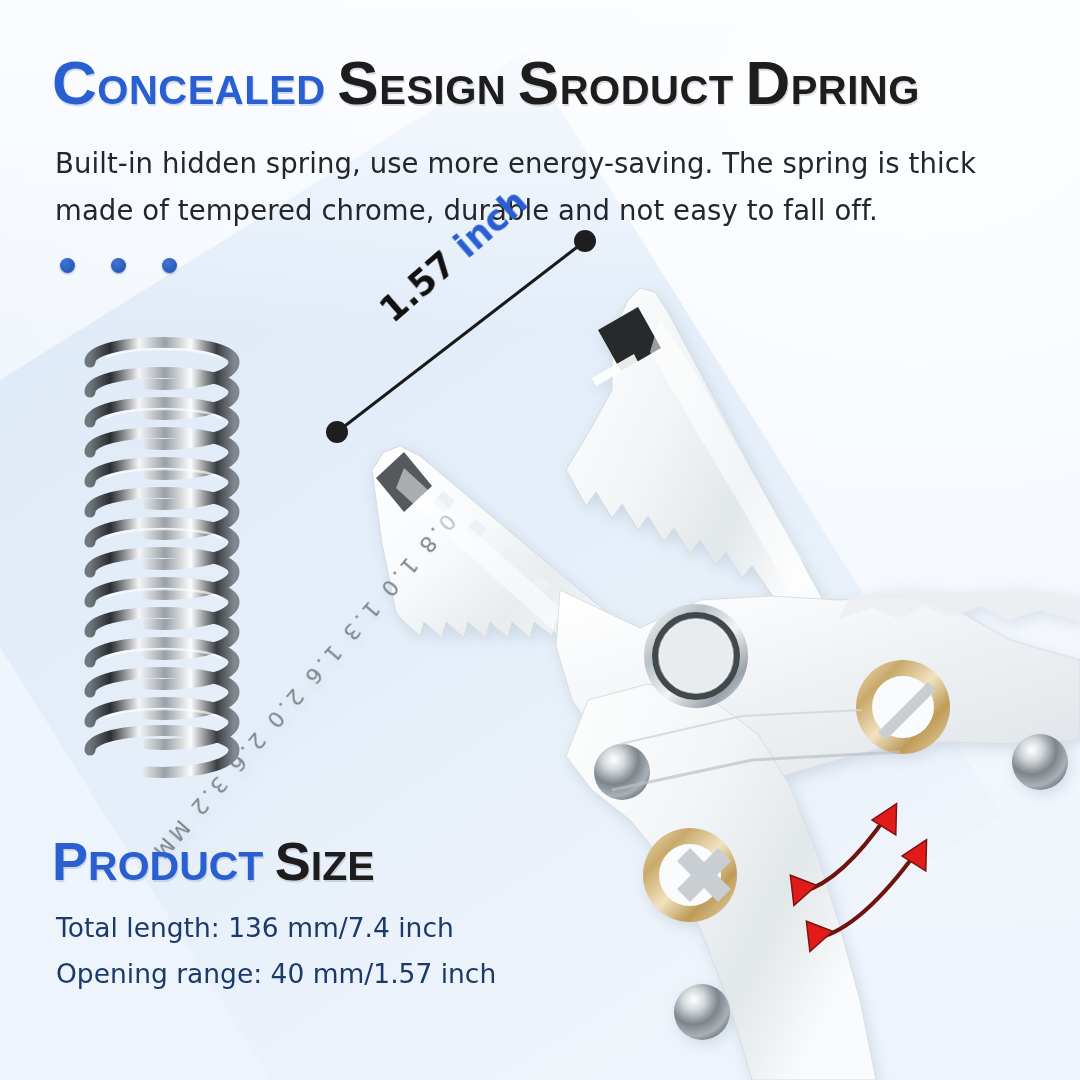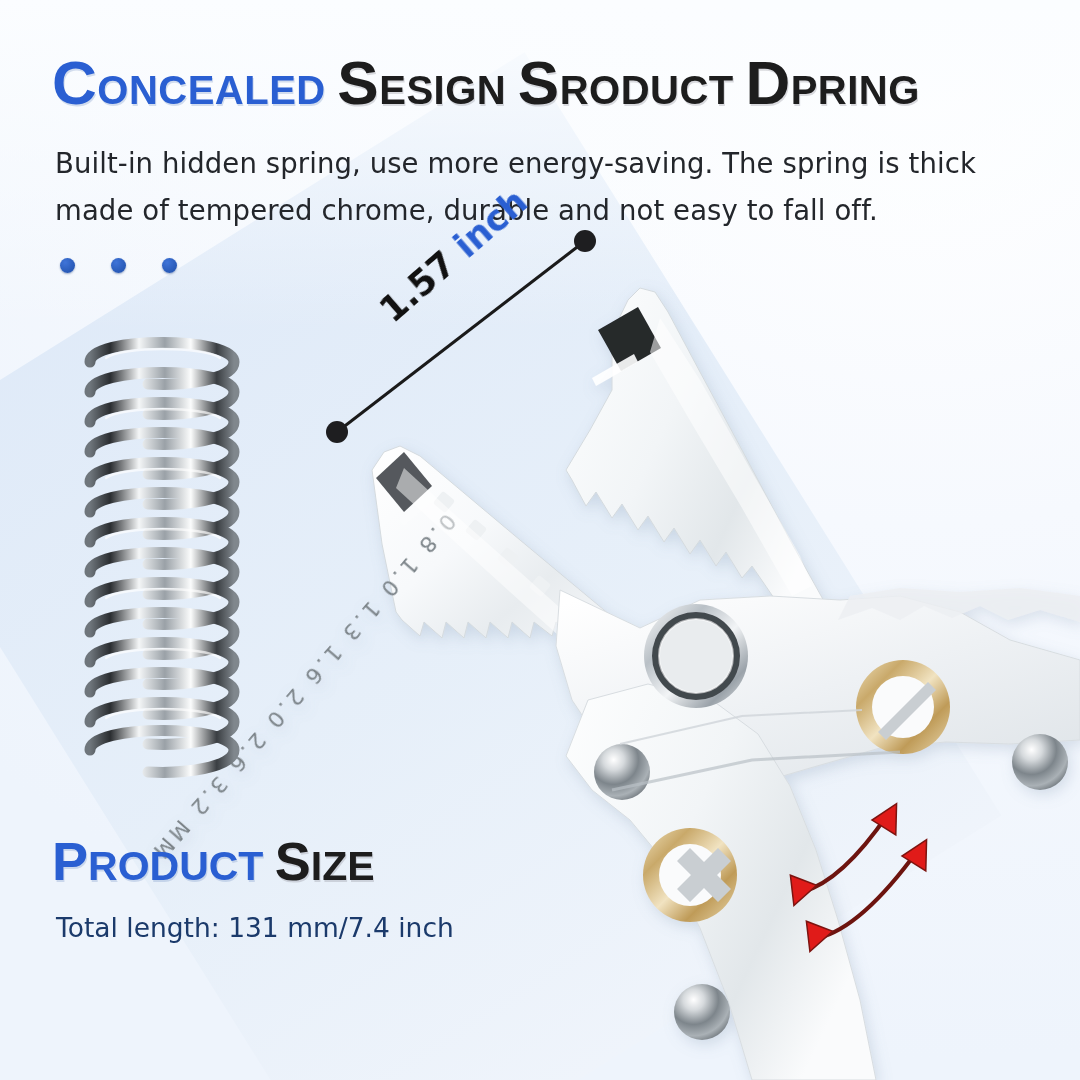--- a/index.html
+++ b/index.html
@@ -293,16 +293,17 @@
 
   <div class="dim-label">
     <span class="n">1.57 </span><span class="u">inch</span>
   </div>
 
   <div class="h-title2">
     <span class="blue cap">P</span><span class="blue rest">RODUCT</span><span class="dark rest">&nbsp;</span><span class="dark cap">S</span><span class="dark rest">IZE</span>
   </div>
 
   <div class="specs">
-    <div>Total length: 131 mm/7.4 inch</div>
+    <div>Total length: 136 mm/7.4 inch</div>
+    <div>Opening range: 40 mm/1.57 inch</div>
   </div>
 
 </div>
 
 </body></html>

